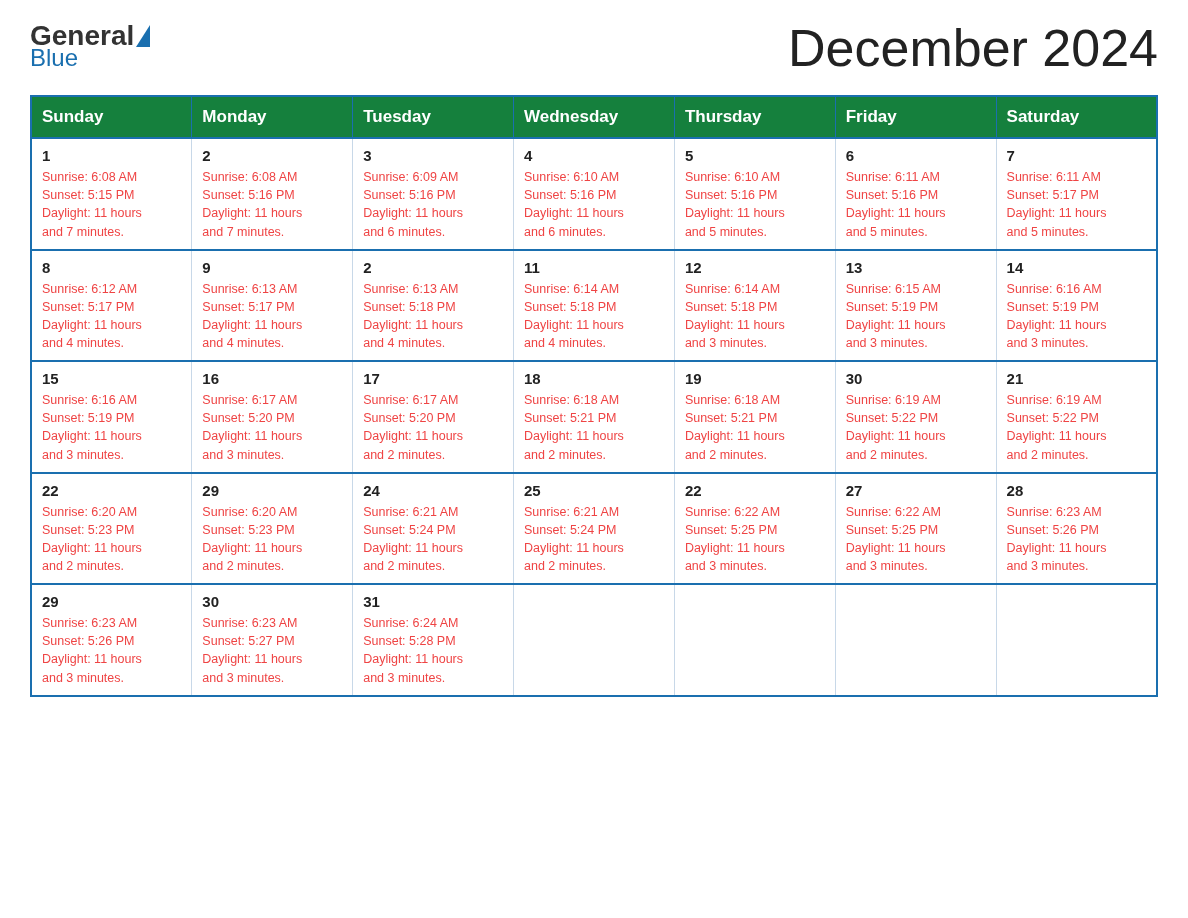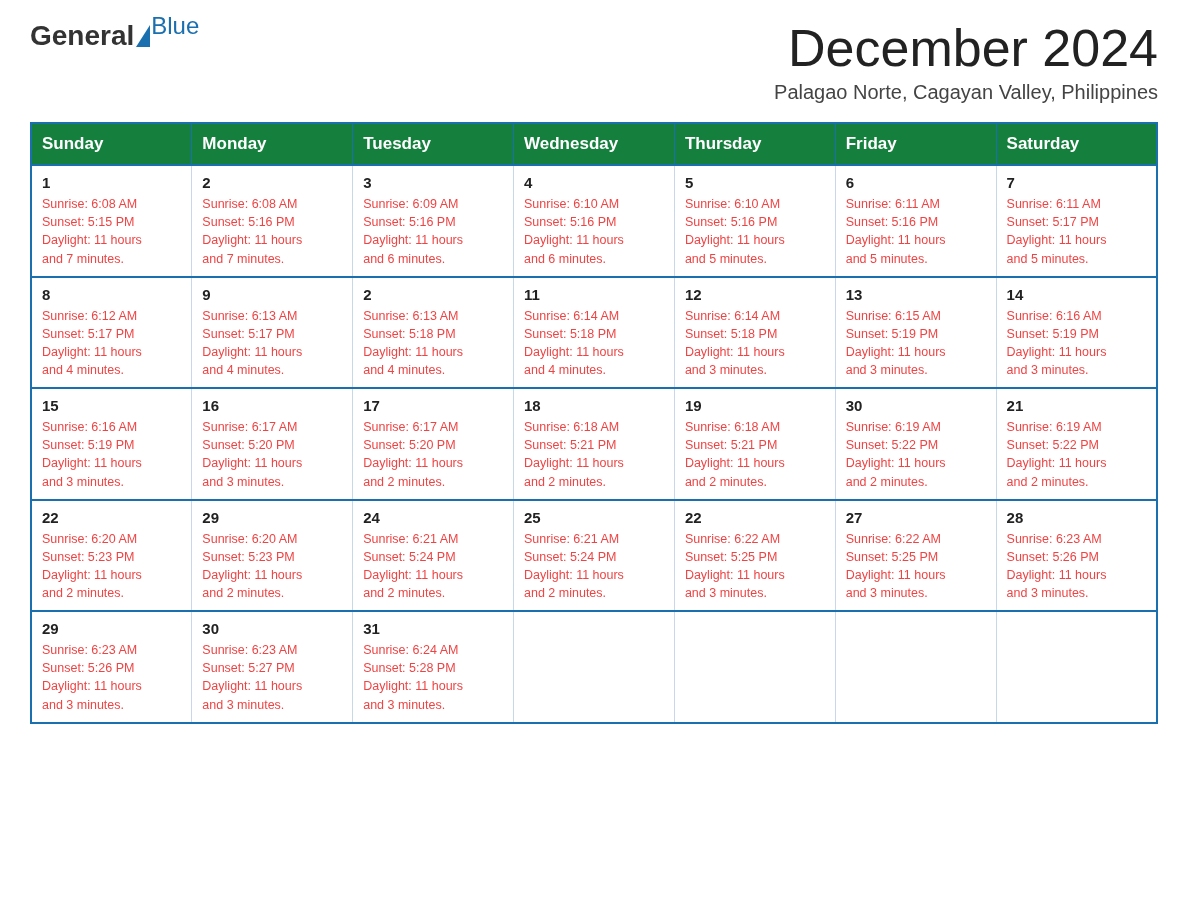--- a/index.html
+++ b/index.html
@@ -11,21 +11,21 @@
       padding: 20px 30px;
     }
     .header-area {
       display: flex;
       justify-content: space-between;
       align-items: flex-start;
       margin-bottom: 18px;
     }
     .logo-area {
       display: flex;
-      flex-direction: row;
+      flex-direction: column;
       align-items: flex-start;
     }
     .logo-text {
       display: flex;
       align-items: center;
       font-size: 28px;
       font-weight: bold;
     }
     .logo-general {
       color: #333;
@@ -107,21 +107,20 @@
       <span class="logo-general">General</span>
         <span class="logo-triangle"></span>
         <br>
     </div>
     <div style="margin-top:-8px; margin-left:0;">
       <span class="logo-blue" style="font-size:24px;font-weight:normal;">Blue</span>
     </div>
   </div>
   <div class="title-area">
     <div class="month-title">December 2024</div>
-    <div class="location-subtitle">Palagao Norte, Cagayan Valley, Philippines</div>
   </div>
 </div>
 
 <table class="calendar-table">
   <thead>
     <tr>
 
     <th>Sunday</th>
         <th>Monday</th>
         <th>Tuesday</th>

